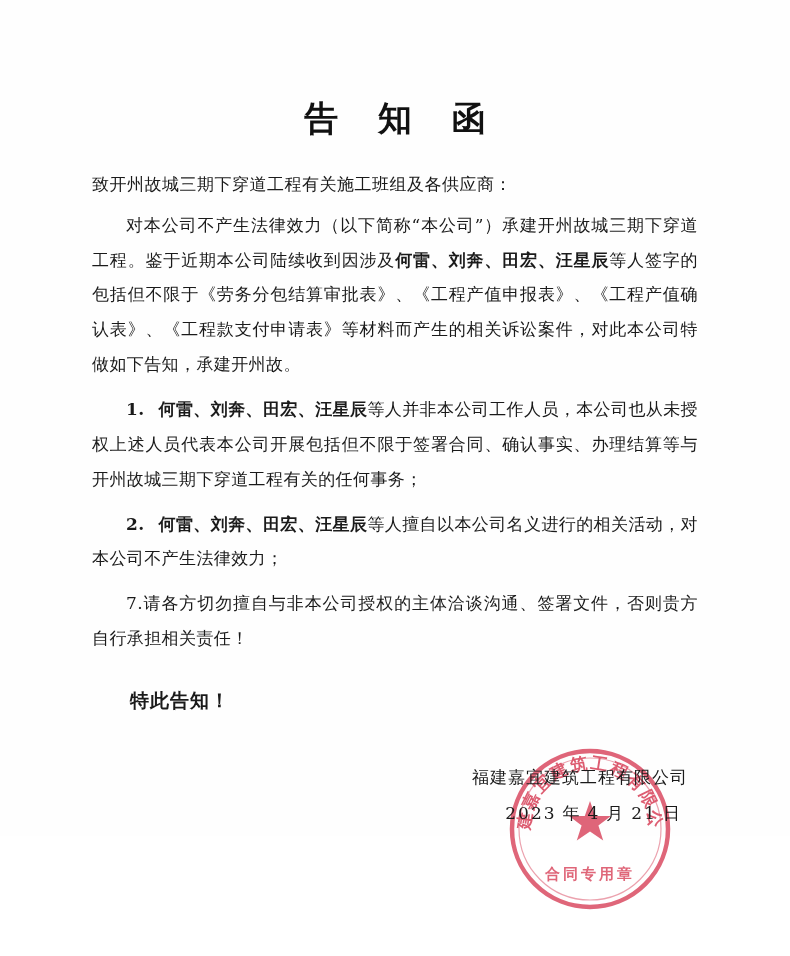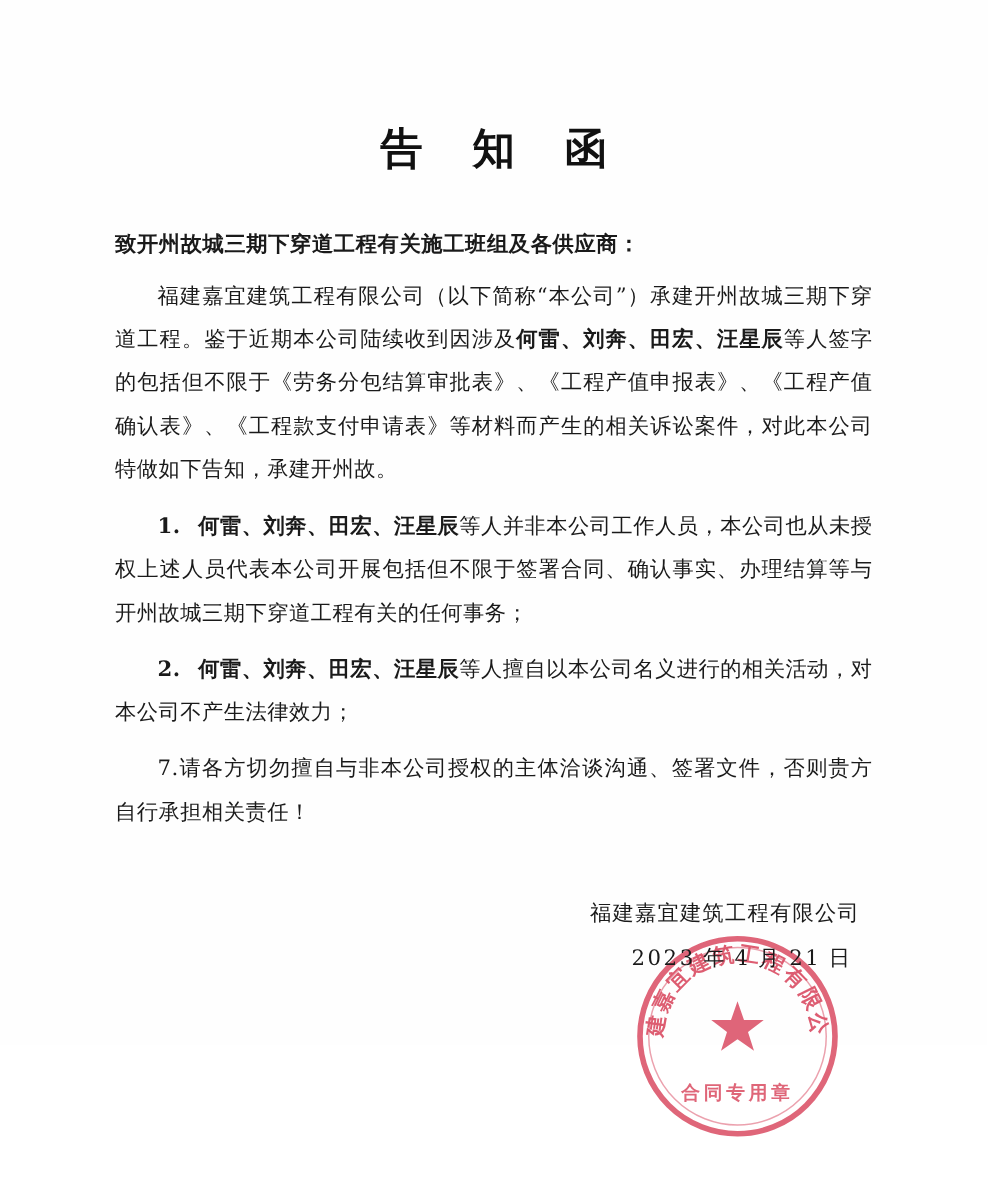--- a/index.html
+++ b/index.html
@@ -30,23 +30,22 @@
     letter-spacing: 14px;
     margin: 0;
     padding-top: 96px;
     padding-left: 14px;
     font-family: "DejaVu Serif", "Liberation Serif", serif;
     color: #111;
   }
   .salutation {
     font-size: 17px;
     line-height: 1.75;
-    margin-top: 40px;
+    margin-top: 28px;
     letter-spacing: 0.5px;
-    font-weight: bold;
   }
   .para {
     font-size: 17px;
     line-height: 2.05;
     text-indent: 2em;
     margin: 8px 0 0 0;
     text-align: justify;
     letter-spacing: 0.4px;
   }
   .numbered {
@@ -115,35 +114,36 @@
 </head>
 <body>
 
 <div class="page">
 
   <h1 class="doc-title">告 知 函</h1>
 
   <div class="salutation">致开州故城三期下穿道工程有关施工班组及各供应商：</div>
 
   <p class="para">
-    <span>福建嘉宜建筑工程有限公司（以下简称“本公司”）承建开州故</span><span>城三期下穿道工程。鉴于近期本公司陆续收到因涉及</span><span class="b">何雷、刘奔、田宏、汪星辰</span><span>等人签字的包括但不限于《劳务分包结算审批表》、《工程产值申报表》、《工程产值确认表》、《工程款支付申请表》等材料而产生的相关诉讼案件，对此本公司特做如下告知，承建开州故。</span>
+    <span>对本公司不产生法律效力（以下简称“本公司”）承建开州故</span><span>城三期下穿道工程。鉴于近期本公司陆续收到因涉及</span><span class="b">何雷、刘奔、田宏、汪星辰</span><span>等人签字的包括但不限于《劳务分包结算审批表》、《工程产值申报表》、《工程产值确认表》、《工程款支付申请表》等材料而产生的相关诉讼案件，对此本公司特做如下告知，承建开州故。</span>
   </p>
 
   <p class="numbered">
     <span class="num-label">1.</span><span class="b">何雷、刘奔、田宏、汪星辰</span><span>等人并非本公司工作人员，本公司也从未授权上述人员代表本公司开展包括但不限于签署合同、确认事实、办理结算等与开州故城三期下穿道工程有关的任何事务；</span>
   </p>
 
   <p class="numbered">
     <span class="num-label">2.</span><span class="b">何雷、刘奔、田宏、汪星辰</span><span>等人擅自以本公司名义进行的相关活动，对本公司不产生法律效力；</span>
   </p>
 
   <p class="numbered">
     <span>7.请各方切勿擅自与非本公司授权的主体洽谈沟通、签署文件，否则贵方自行承担相关责任！</span>
   </p>
 
+  <div class="closing">特此告知！</div>
 
   <div class="seal">
     <svg width="168" height="168" viewBox="0 0 168 168" xmlns="http://www.w3.org/2000/svg">
       <circle cx="84" cy="84" r="78" fill="none" stroke="#d4304a" stroke-width="4.5" opacity="0.9"></circle>
       <circle cx="84" cy="84" r="71" fill="none" stroke="#d4304a" stroke-width="1.2" opacity="0.55"></circle>
       <path id="sealArc" d="M 24 84 A 60 60 0 0 1 144 84" fill="none"></path>
       <text class="seal-text" font-size="17" letter-spacing="2" opacity="0.95">
         <textPath href="#sealArc" startOffset="50%" text-anchor="middle">福建嘉宜建筑工程有限公司</textPath>
       </text>
       <g transform="translate(84,78)">

